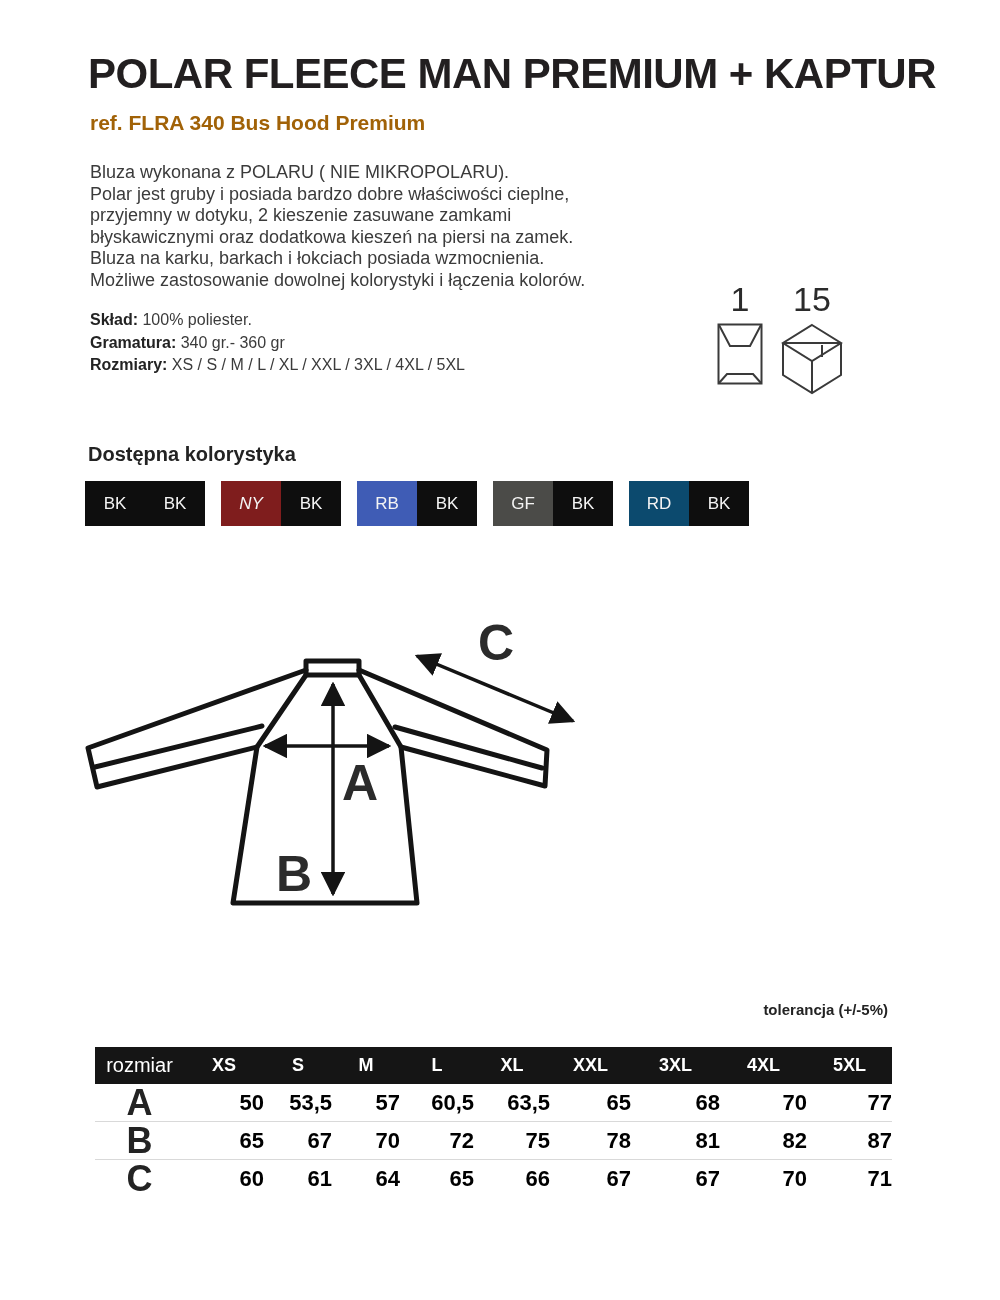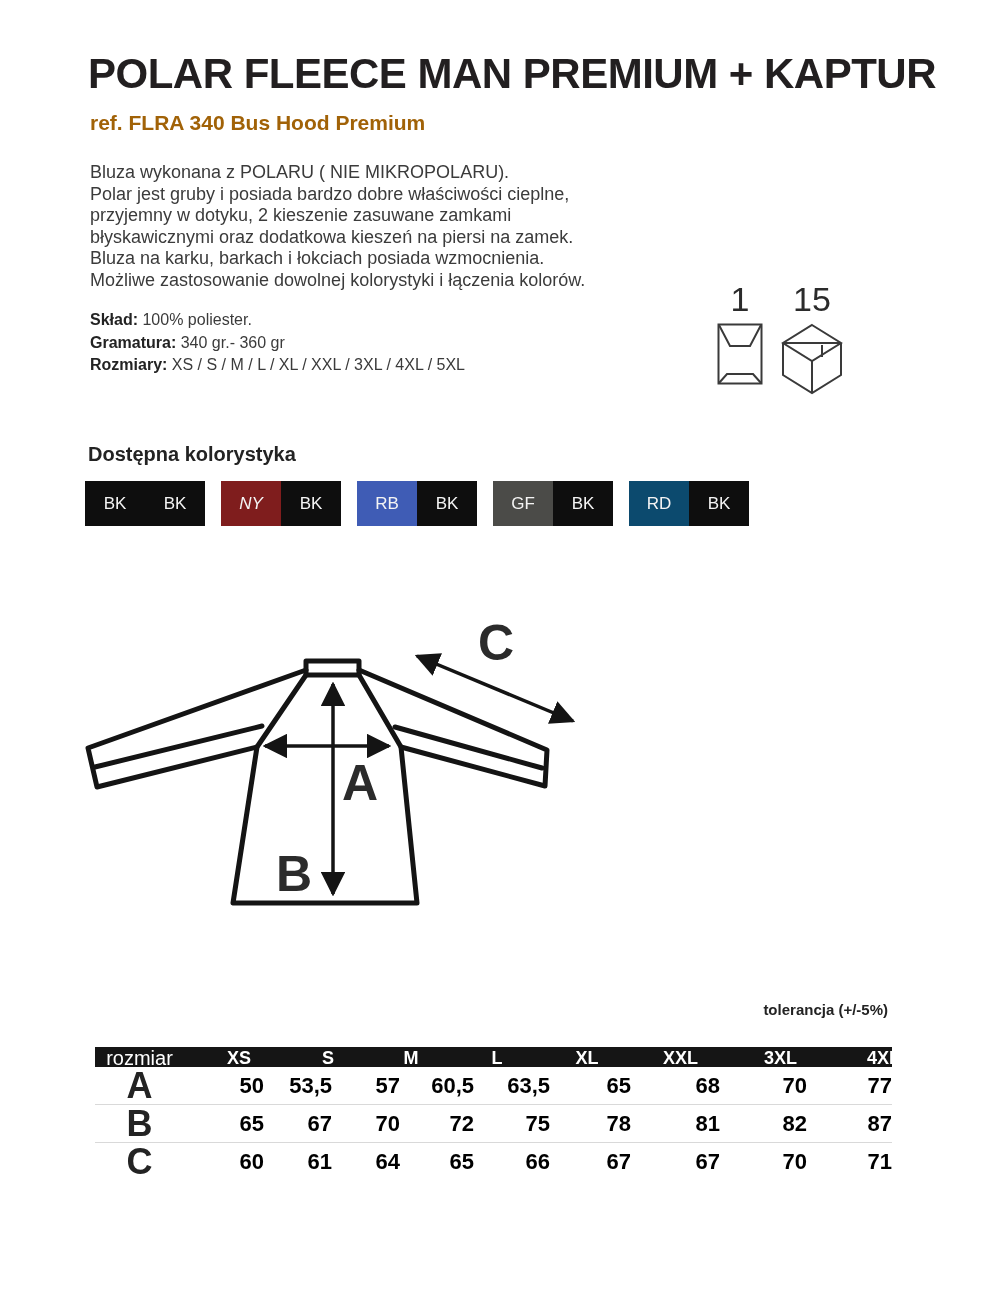--- a/index.html
+++ b/index.html
@@ -41,21 +41,21 @@
   .tolerance {
     position:absolute; right:112px; top:1001px;
     font-size:15px; font-weight:bold; color:#232323;
   }
   .sizetable { position:absolute; left:95px; top:1047px; width:797px; }
   .grid-row {
     display:grid;
     grid-template-columns:89px 80px 68px 68px 74px 76px 81px 89px 87px 85px;
     align-items:center;
   }
-  .thead { background:#151515; height:20px;gap:15px; }
+  .thead { background:#151515; height:37px; }
   .th { text-align:center; color:#ffffff; font-weight:bold; font-size:18px; }
   .th.corner { font-weight:400; font-size:20px; }
   .trow { height:37px; }
   .trow + .trow { border-top:1px solid #d9d9d9; }
   .rowlabel { text-align:center; font-weight:bold; font-size:36px; color:#232323; line-height:36px; }
   .td { text-align:right; font-weight:bold; font-size:22px; color:#000000; }
 </style>
 </head>
 <body>
 

